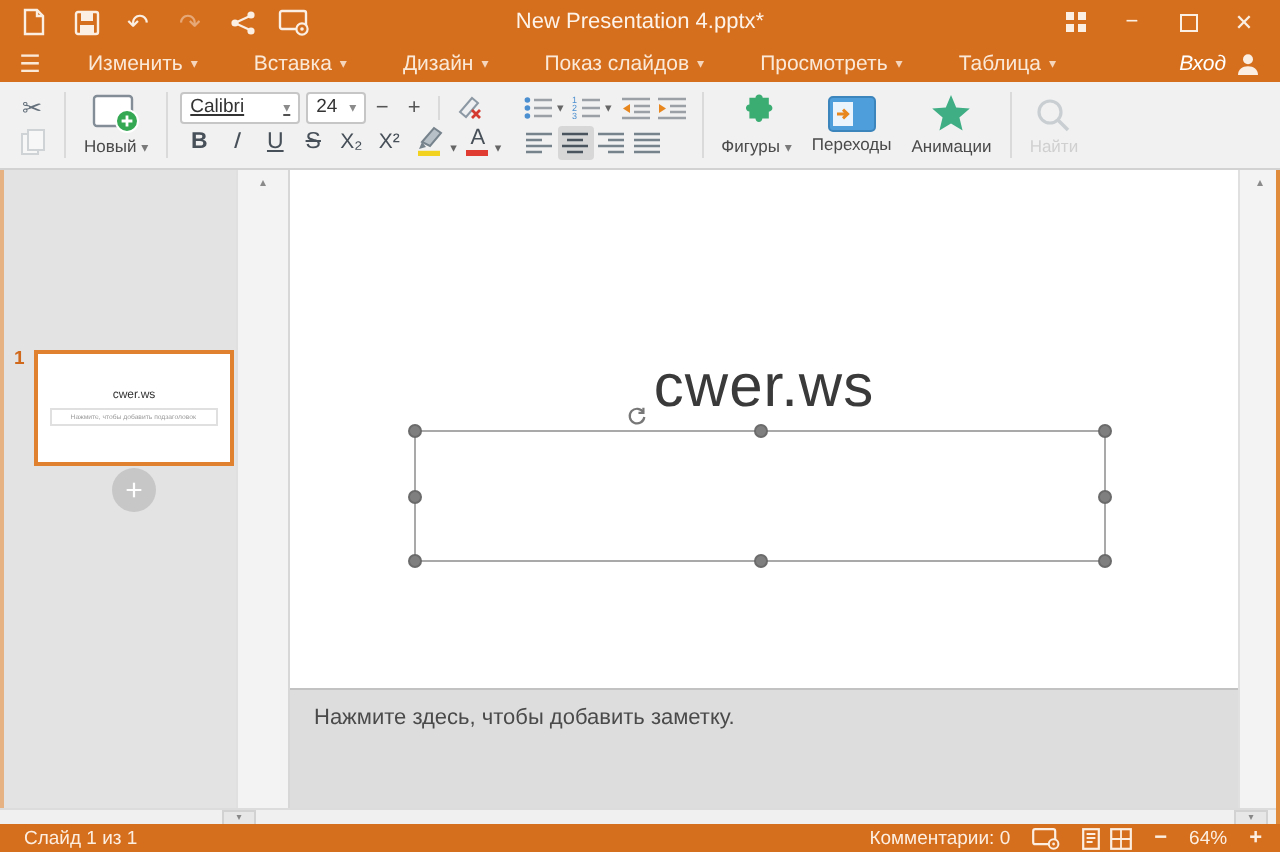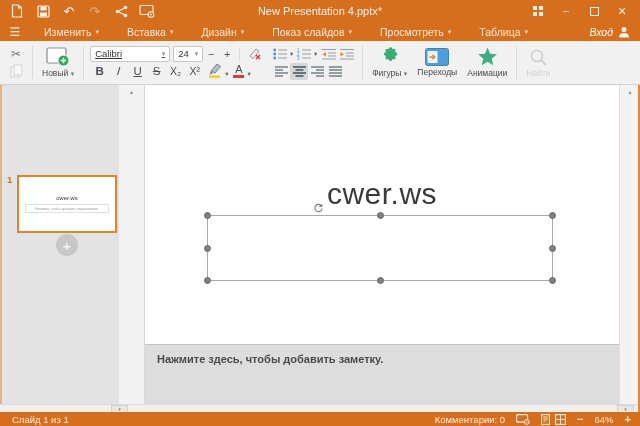--- a/index.html
+++ b/index.html
@@ -36,21 +36,21 @@
   .tgroup { display:flex; align-items:center; }
   .tsep { width:1px; background:#DADADA; margin:3px 4px; }
   .big-btn { display:flex; flex-direction:column; align-items:center; justify-content:center; gap:1px; padding:0 5px; }
   .big-label { font-size:8.5px; color:#4A4A4A; white-space:nowrap; }
   .mini-col { display:flex; flex-direction:column; justify-content:space-between; padding:3px 2px; }
   .mini-btn { width:20px; height:17px; display:flex; align-items:center; justify-content:center; }
   .fmt-grid { display:flex; flex-direction:column; justify-content:space-between; padding:2px 2px; }
   .fmt-row { display:flex; align-items:center; height:19px; }
   .combo { height:16px; background:#FFF; border:1px solid #C6C6C6; border-radius:2px;
     display:flex; align-items:center; justify-content:space-between; padding:0 4px; font-size:9.5px; color:#333; }
-  .combo-font { width:80px;text-decoration:underline; }
+  .combo-font { width:60px;text-decoration:underline; }
   .combo-size { width:30px; margin-left:3px; }
   .combo .menu-caret { color:#777; }
   .step-btn { width:16px; height:16px; display:flex; align-items:center; justify-content:center; font-size:11px; color:#555; }
   .chr-btn { width:19px; height:18px; display:flex; align-items:center; justify-content:center;
     font-size:11.5px; color:#474F58; border-radius:2px; }
   .chr-b { font-weight:bold; }
   .chr-i { font-style:italic; transform:skewX(-6deg); }
   .chr-u { text-decoration:underline; }
   .chr-s { text-decoration:line-through; }
   .chr-x { font-size:10.5px; }
@@ -84,21 +84,21 @@
     font-size:6px; color:#8A8A8A; }
 
   .main-col { flex:1; display:flex; flex-direction:column; }
   .canvas { height:259px; background:#FFF; position:relative; overflow:hidden; }
   .slide-title { position:absolute; left:0; right:0; top:92px; text-align:center;
     font-size:30px; font-weight:300; color:#3A3A3A; letter-spacing:.5px; }
   .sel-box { position:absolute; left:62px; top:130px; width:346px; height:66px; border:1px solid #A9A9A9; }
   .handle { position:absolute; width:7px; height:7px; border-radius:50%; background:#7F7F7F; border:1px solid #6B6B6B; }
   .rot-handle { position:absolute; left:168px; top:118px; width:11px; height:11px; }
 
-  .notes { height:60px; background:#DDDDDD; border-top:1px solid #C2C2C2; padding:8px 12px;font-weight:bold; }
+  .notes { height:60px; background:#DDDDDD; border-top:1px solid #C2C2C2; padding:8px 12px; }
   .notes-text { font-size:11px; color:#4A4A4A; }
 
   
   .hstrip { position:absolute; left:0; top:404px; width:640px; height:8px; background:#F0F0F0; border-top:1px solid #DCDCDC; }
   .hstrip .down-btn { position:absolute; top:0; width:17px; height:8px; background:#E7E7E7; border:1px solid #D2D2D2;
     display:flex; align-items:center; justify-content:center; font-size:5px; color:#888; line-height:1; }
 
   
   .statusbar { position:absolute; left:0; top:412px; width:640px; height:14px; background:#D56E1D;
     display:flex; align-items:center; color:#FCEEE1; font-size:9.5px; }

